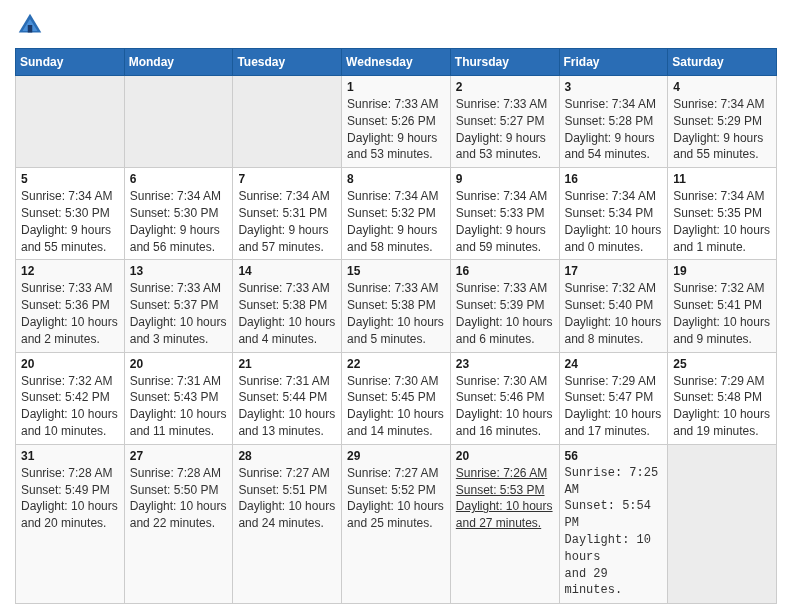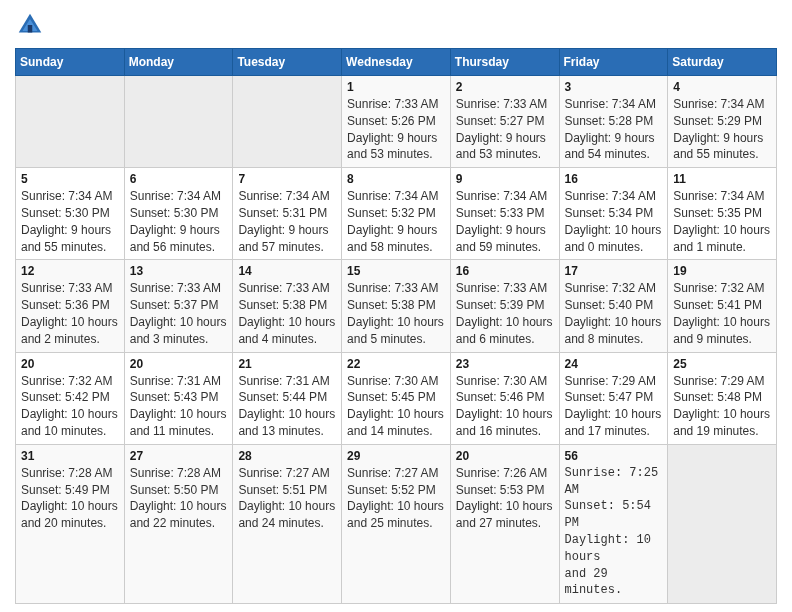--- a/index.html
+++ b/index.html
@@ -338,21 +338,21 @@
           </td>
           <td>
             <div class="day-number">29</div>
             <div class="day-info" style="white-space: pre-line;">Sunrise: 7:27 AM
 Sunset: 5:52 PM
 Daylight: 10 hours
 and 25 minutes.</div>
           </td>
           <td>
             <div class="day-number">20</div>
-            <div class="day-info" style="white-space: pre-line;">Sunrise: 7:26 AM
+            <div class="day-info" style="white-space: pre-line; text-decoration: underline;">Sunrise: 7:26 AM
 Sunset: 5:53 PM
 Daylight: 10 hours
 and 27 minutes.</div>
           </td>
           <td>
             <div class="day-number">56</div>
             <div class="day-info" style="white-space: pre-line; font-family: Liberation Mono, monospace;">Sunrise: 7:25 AM
 Sunset: 5:54 PM
 Daylight: 10 hours
 and 29 minutes.</div>

